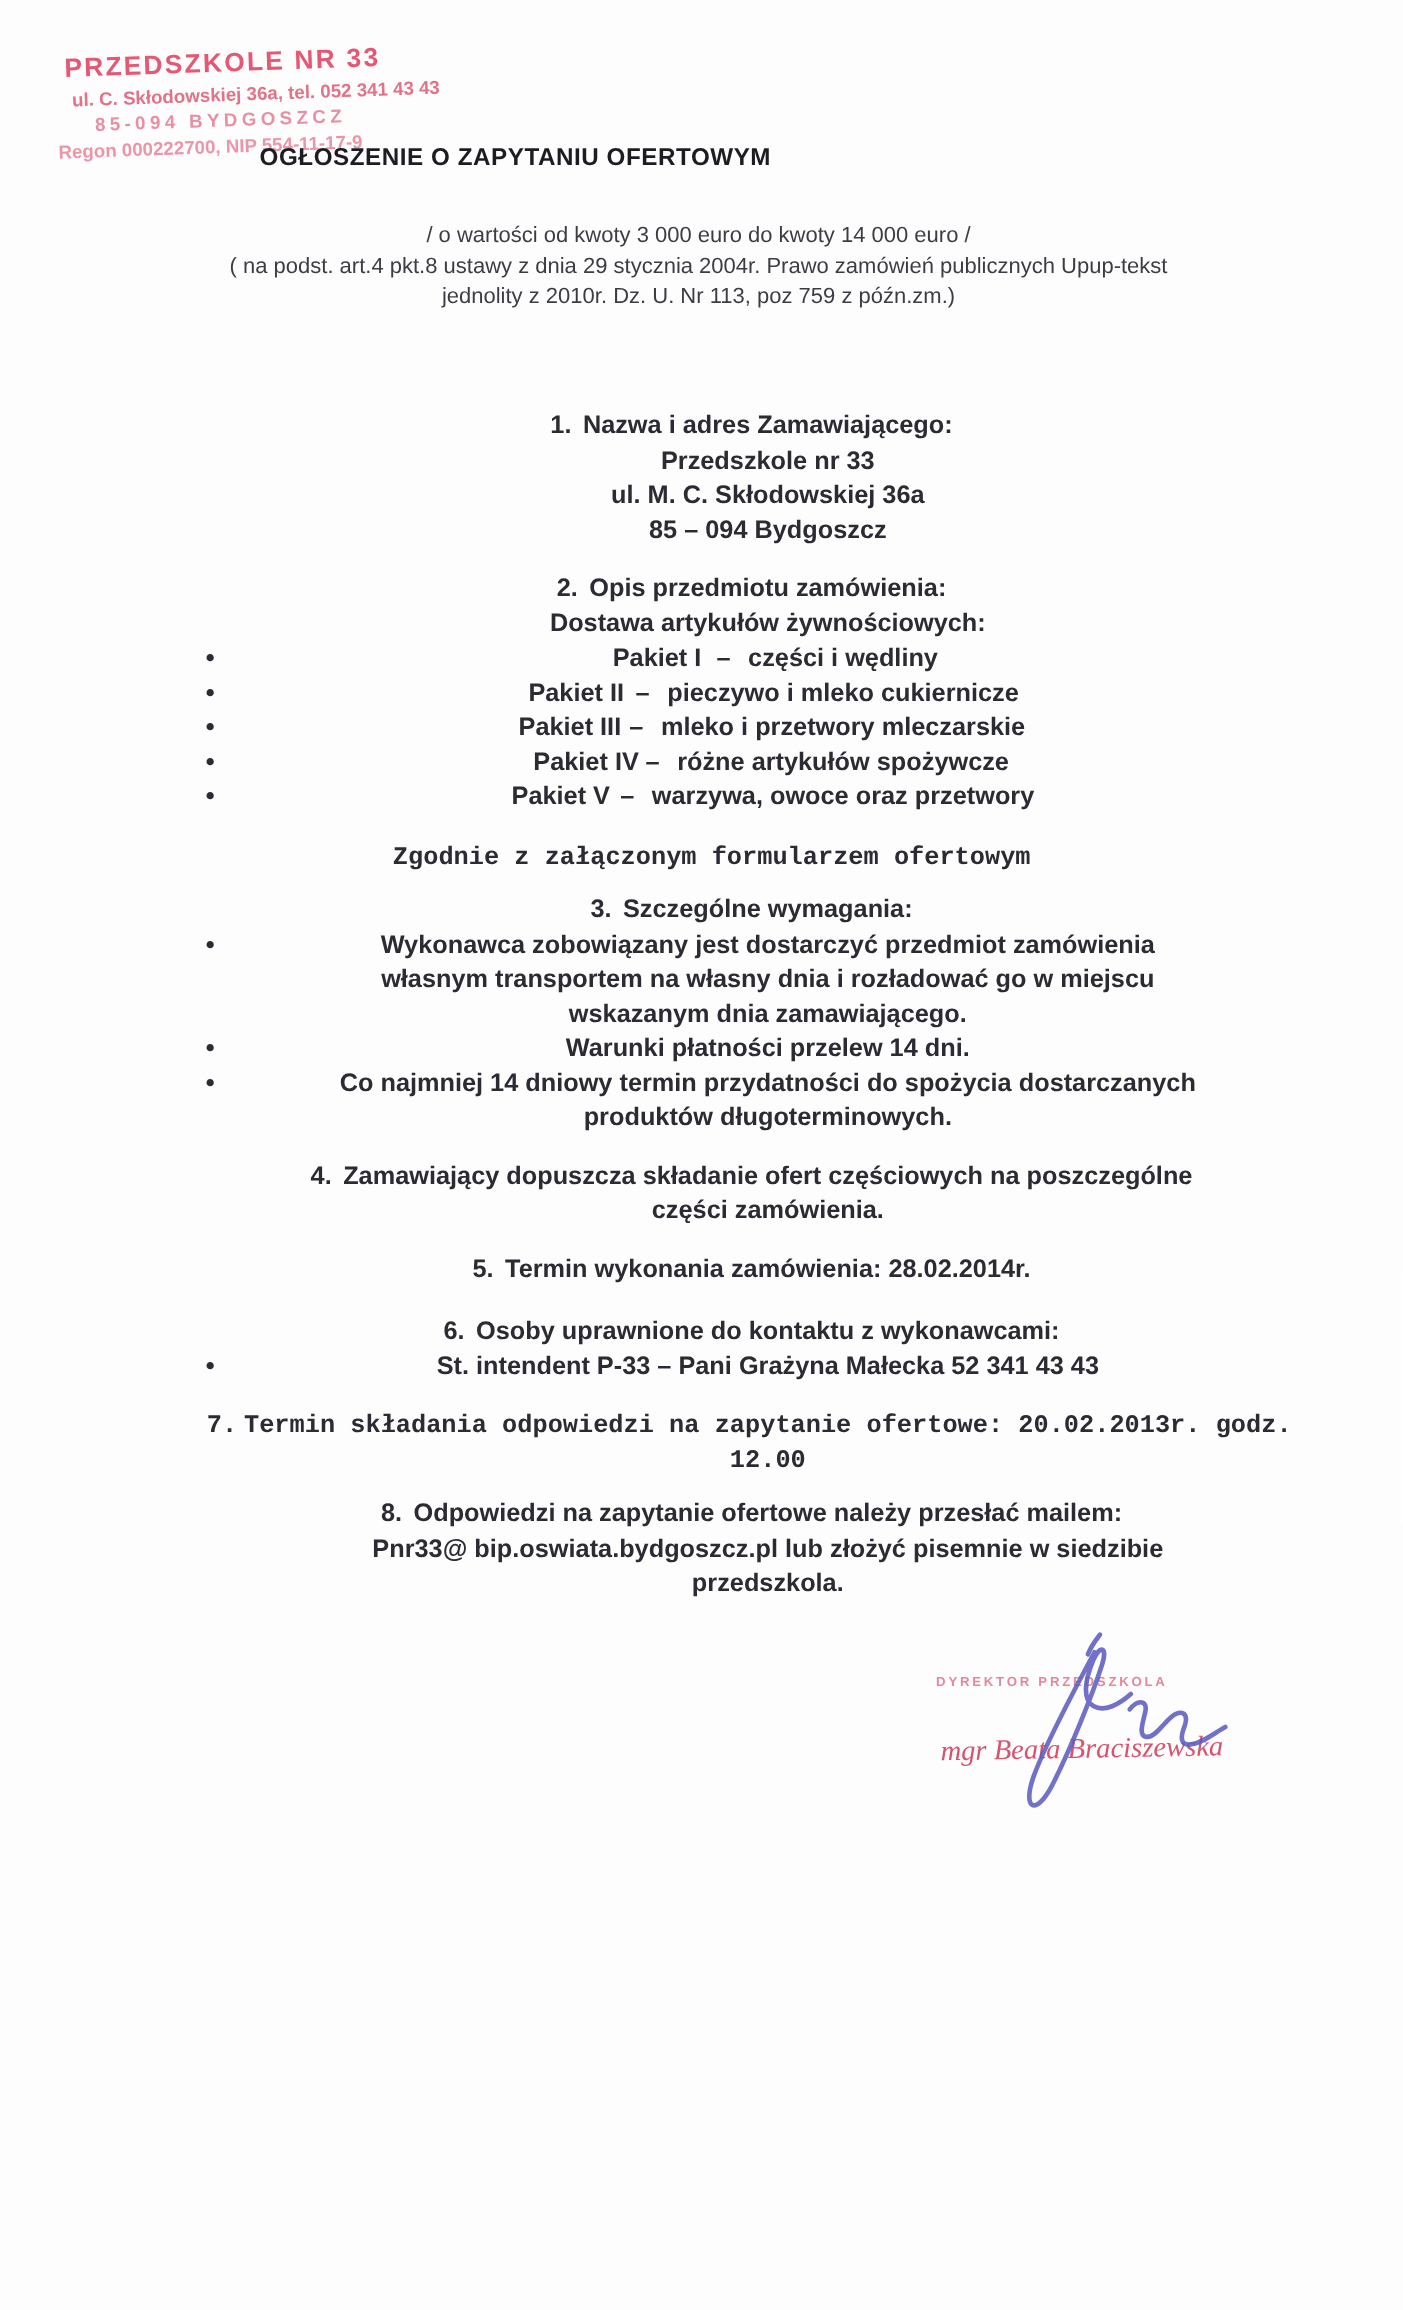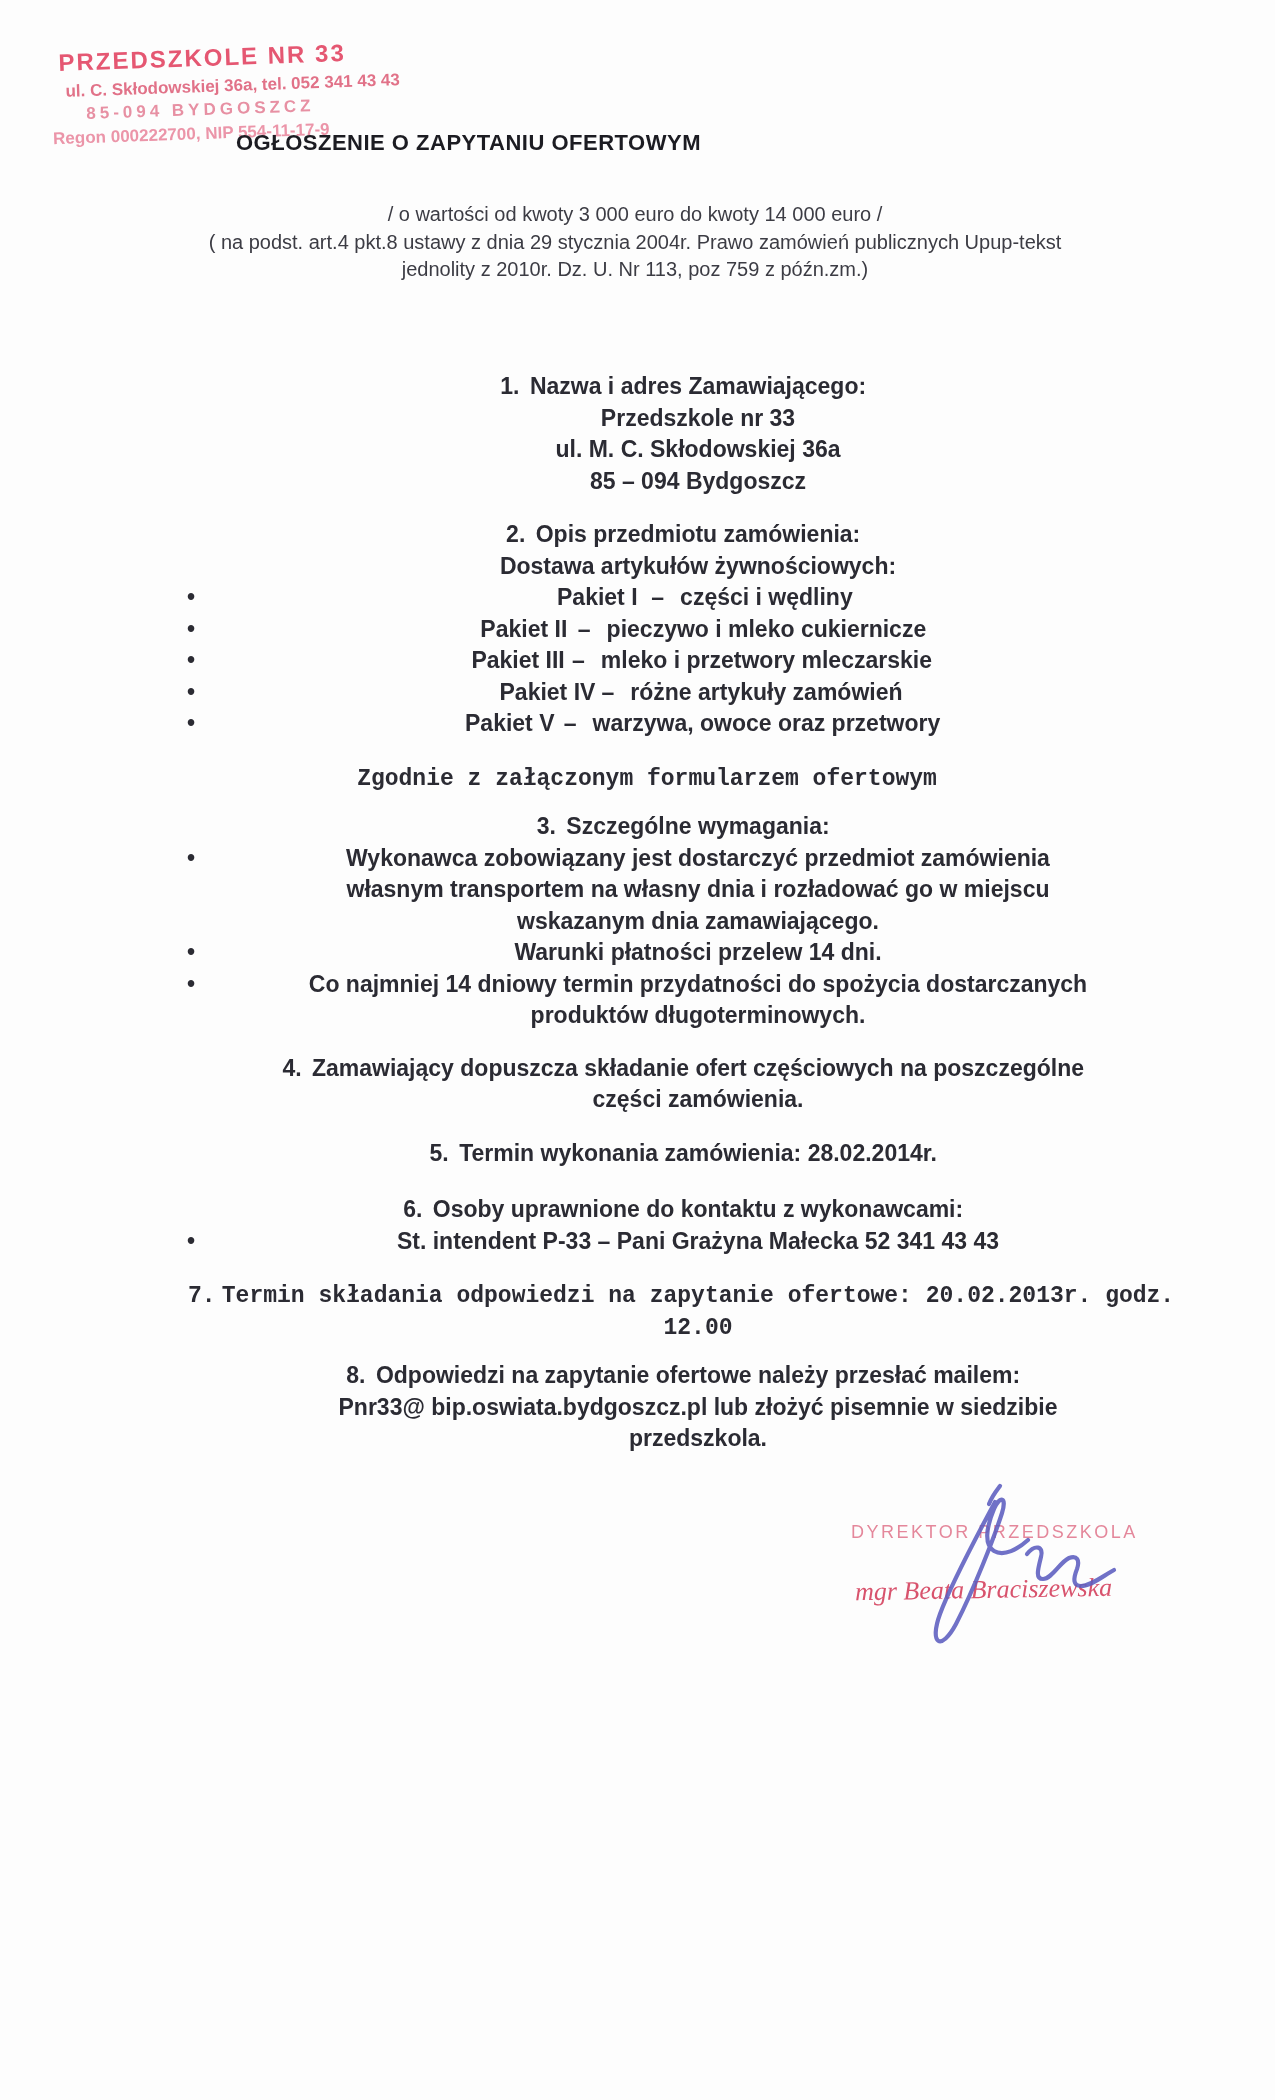--- a/index.html
+++ b/index.html
@@ -38,21 +38,21 @@
   .blt{position:relative;}
   .blt .dot{position:absolute;left:9px;top:0;}
   .pk-name{display:inline-block;width:108px;}
   .pk-dash{display:inline-block;margin-right:16px;}
   .note-line{margin-left:-62px;white-space:nowrap;}
   .gap22{margin-top:22px;} .gap23{margin-top:16px;} .gap24{margin-top:24px;font-family:Liberation Mono, monospace;}
   .gap21{margin-top:21px;} .gap25{margin-top:25px;}
   
   .dyrektor{
     position:absolute;left:851px;top:1522px;z-index:1;
-    font-size:18px;font-weight:normal;letter-spacing:2.5px;color:#e0738a;opacity:.85;white-space:nowrap;
+    font-size:12px;font-weight:bold;letter-spacing:2.5px;color:#e0738a;opacity:.85;white-space:nowrap;
   }
   .mgr{
     position:absolute;left:855px;top:1575px;z-index:1;
     font-family:"Liberation Serif", serif;font-style:italic;
     font-size:26px;color:#d8536d;white-space:nowrap;transform:rotate(-1deg);
   }
   .sig-svg{position:absolute;left:855px;top:1482px;z-index:2;pointer-events:none;}
 </style>
 </head>
 <body>
@@ -93,21 +93,21 @@
       <div class="line blt">
         <span class="dot">•</span><span class="pk-name">Pakiet I</span><span class="pk-dash">–</span><span>części i wędliny</span>
       </div>
       <div class="line blt">
         <span class="dot">•</span><span class="pk-name">Pakiet II</span><span class="pk-dash">–</span><span>pieczywo i mleko cukiernicze</span>
       </div>
       <div class="line blt">
         <span class="dot">•</span><span class="pk-name">Pakiet III</span><span class="pk-dash">–</span><span>mleko i przetwory mleczarskie</span>
       </div>
       <div class="line blt">
-        <span class="dot">•</span><span class="pk-name">Pakiet IV</span><span class="pk-dash">–</span><span>różne artykuły zamówień</span>
+        <span class="dot">•</span><span class="pk-name">Pakiet IV</span><span class="pk-dash">–</span><span>różne artykułów spożywcze</span>
       </div>
       <div class="line blt">
         <span class="dot">•</span><span class="pk-name">Pakiet V</span><span class="pk-dash">–</span><span>warzywa, owoce oraz przetwory</span>
       </div>
     </div>
 
     <div class="note-line gap24">Zgodnie z załączonym formularzem ofertowym</div>
 
     <div class="item gap23">
       <div class="line num-line">

